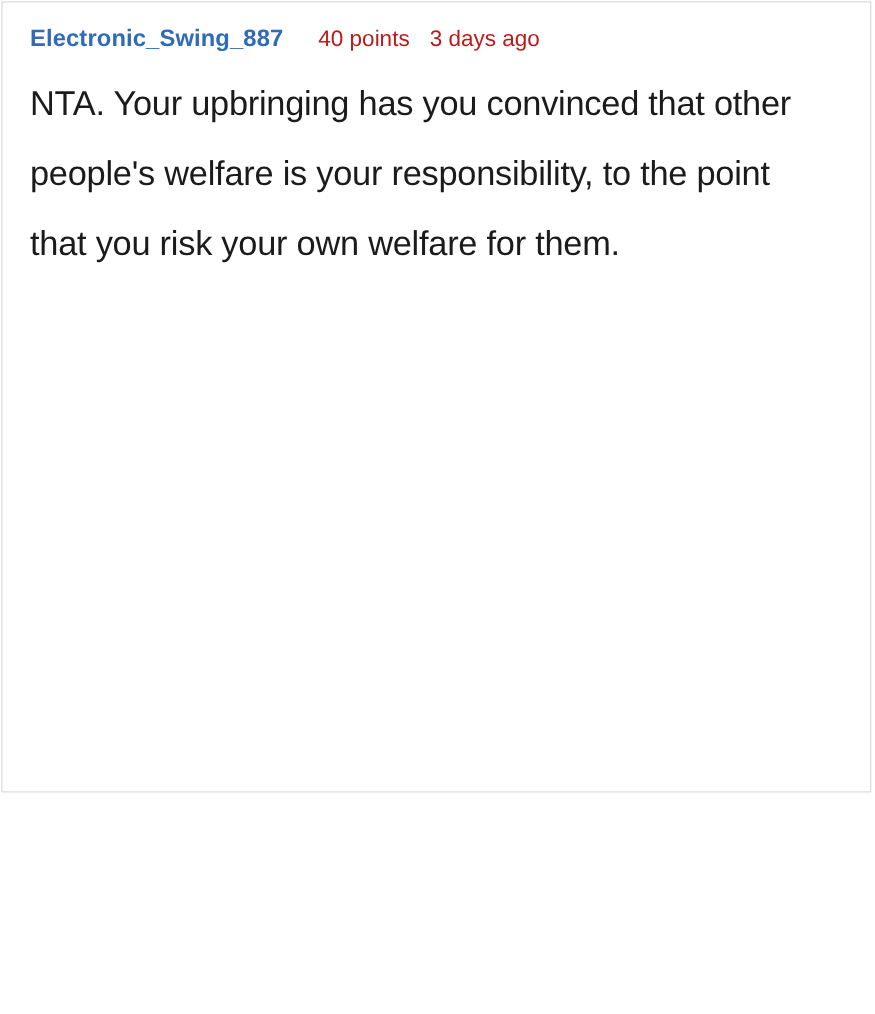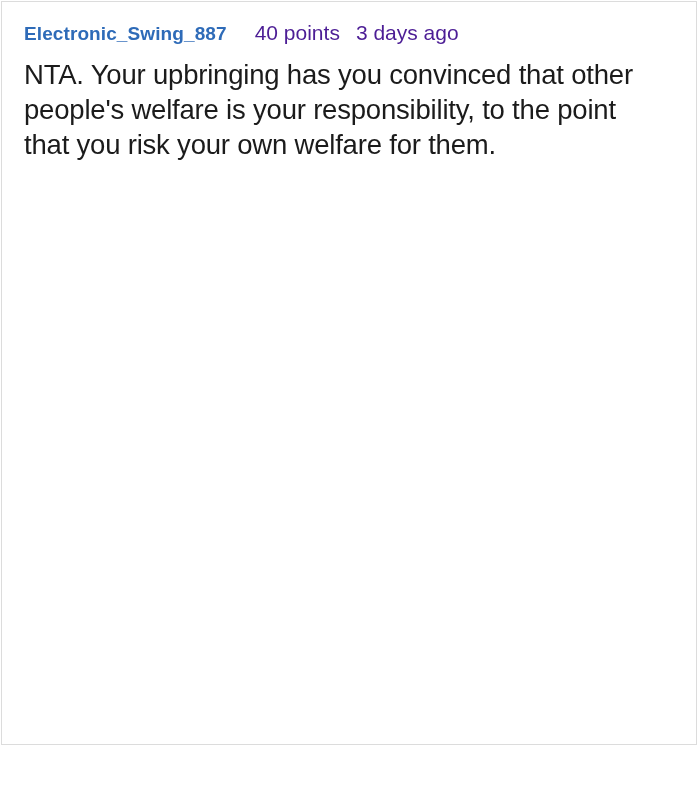--- a/index.html
+++ b/index.html
@@ -9,51 +9,51 @@
   }
   body {
     width: 700px;
     height: 811px;
     font-family: "Liberation Sans", "DejaVu Sans", sans-serif;
     box-sizing: border-box;
   }
   .comment-card {
     box-sizing: border-box;
     width: 696px;
-    height: 744px;
+    height: 633px;
     margin: 1px 3px 4px 1px;
     border: 1px solid #dcdcdc;
     background: #ffffff;
     overflow: hidden;
   }
   .comment-header {
     padding: 19px 22px 0 22px;
     display: flex;
     align-items: baseline;
     white-space: nowrap;
   }
   .username {
     font-size: 19px;
     font-weight: 700;
     color: #2e6bb8;
     text-decoration: none;
     letter-spacing: 0.1px;
   }
   .meta {
-    font-size: 21px;
+    font-size: 18px;
     font-weight: 400;
-    color: #4c1d95;
+    color: #b91c1c;
   }
   .meta.points { margin-left: 28px; }
   .meta.time   { margin-left: 16px; }
   .comment-body {
     padding: 12px 28px 0 22px;
     color: #1b1b1b;
     font-size: 27.5px;
-    line-height: 35px;
+    line-height: 56px;
     letter-spacing: -0.2px;
   }
   .comment-body p {
     margin: 0 0 42px 0;
   }
   .comment-body p:last-child {
     margin-bottom: 0;
   }
 </style>
 </head>

